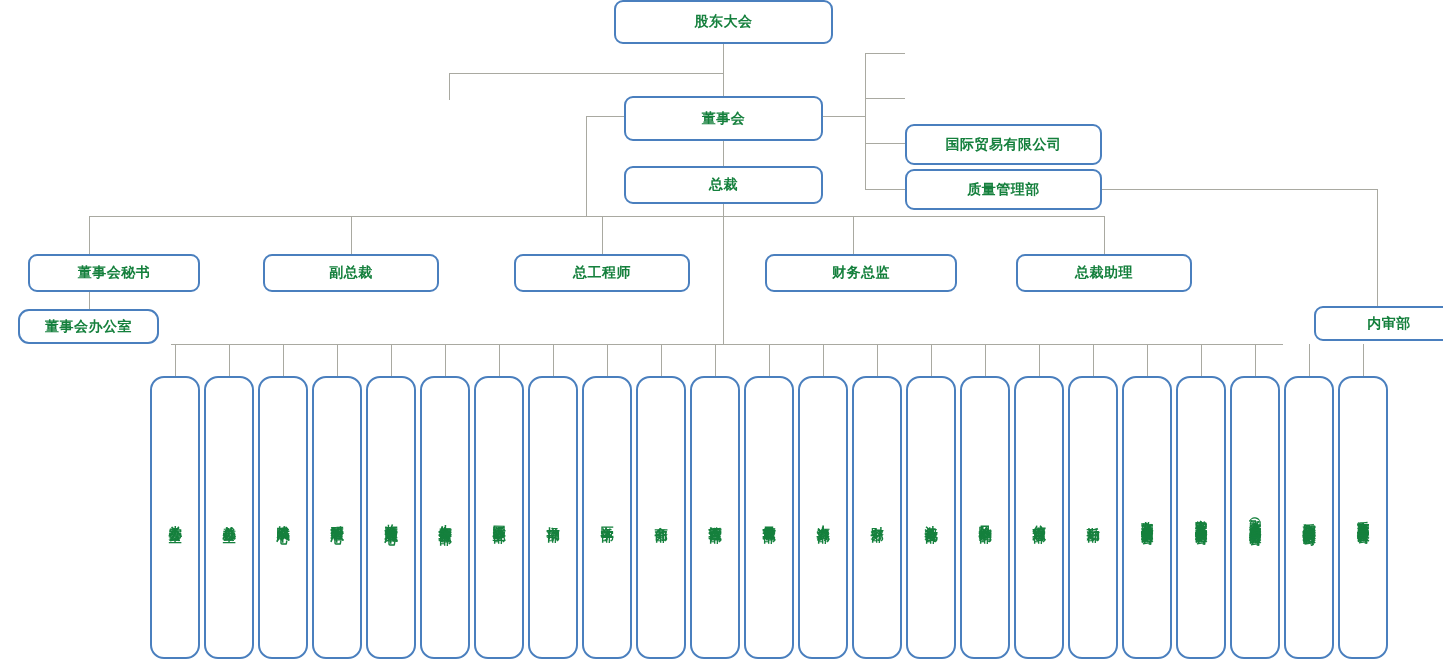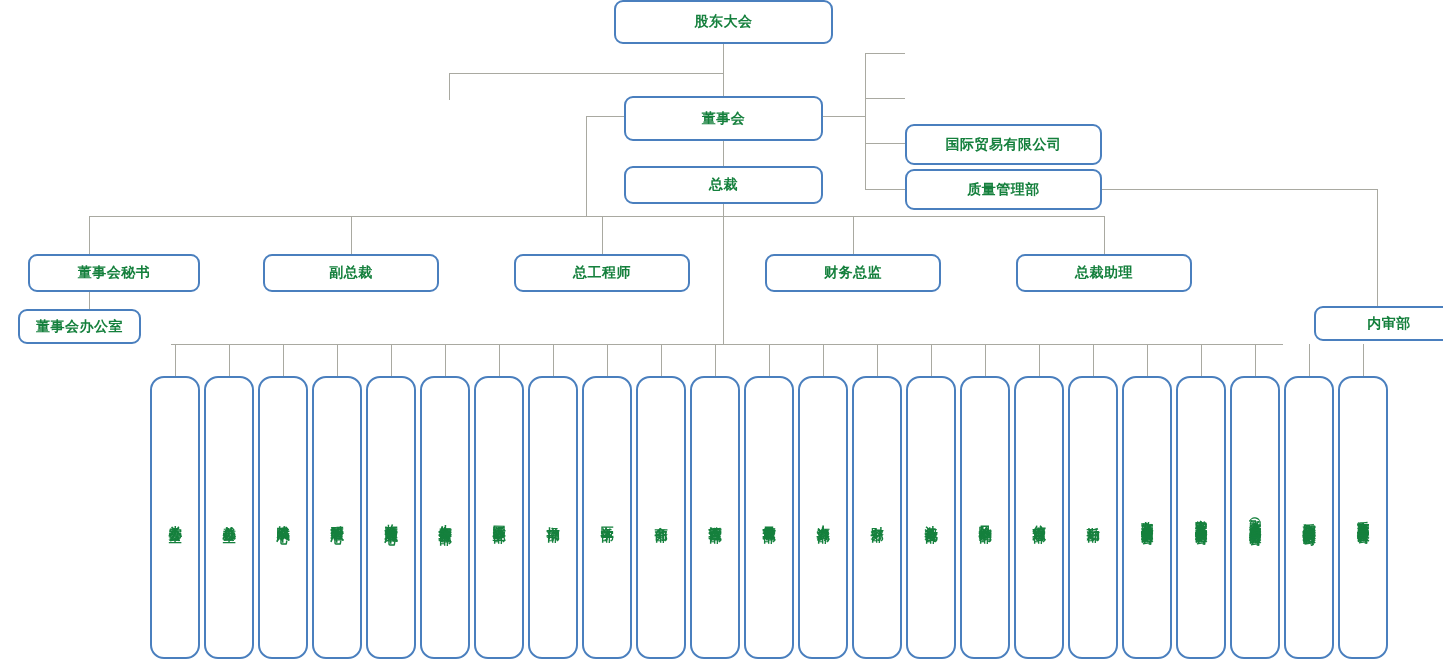--- a/index.html
+++ b/index.html
@@ -108,24 +108,24 @@
   <div class="node h" style="left:624px; top:166px; width:199px; height:38px;">总裁</div>
 
   <div class="node h" style="left:624px; top:96px; width:199px; height:45px;">董事会</div>
 
   <div class="node h" style="left:905px; top:124px; width:197px; height:41px;">国际贸易有限公司</div>
   <div class="node h" style="left:905px; top:169px; width:197px; height:41px;">质量管理部</div>
 
   <div class="node h" style="left:4px; top:254px; width:172px; height:38px;margin-left:24px;">董事会秘书</div>
   <div class="node h" style="left:263px; top:254px; width:176px; height:38px;">副总裁</div>
   <div class="node h" style="left:514px; top:254px; width:176px; height:38px;">总工程师</div>
-  <div class="node h" style="left:765px; top:254px; width:176px; height:38px;">财务总监</div>
+  <div class="node h" style="left:765px; top:254px; width:192px; height:38px;">财务总监</div>
   <div class="node h" style="left:1016px; top:254px; width:176px; height:38px;">总裁助理</div>
 
-  <div class="node h" style="left:18px; top:309px; width:123px; height:35px;">董事会办公室</div>
+  <div class="node h" style="left:18px; top:309px; width:141px; height:35px;border-radius:11px;">董事会办公室</div>
 
   <div class="node h" style="left:1314px; top:306px; width:150px; height:35px;">内审部</div>
 
   <div id="departments-layer">
       <div class="node v" style="left: 150px; top: 376px; width: 50px; height: 283px;">
         <span>党委办公室</span>
       </div>
       <div class="node v" style="left: 204px; top: 376px; width: 50px; height: 283px;">
         <span>总裁办公室</span>
       </div>

